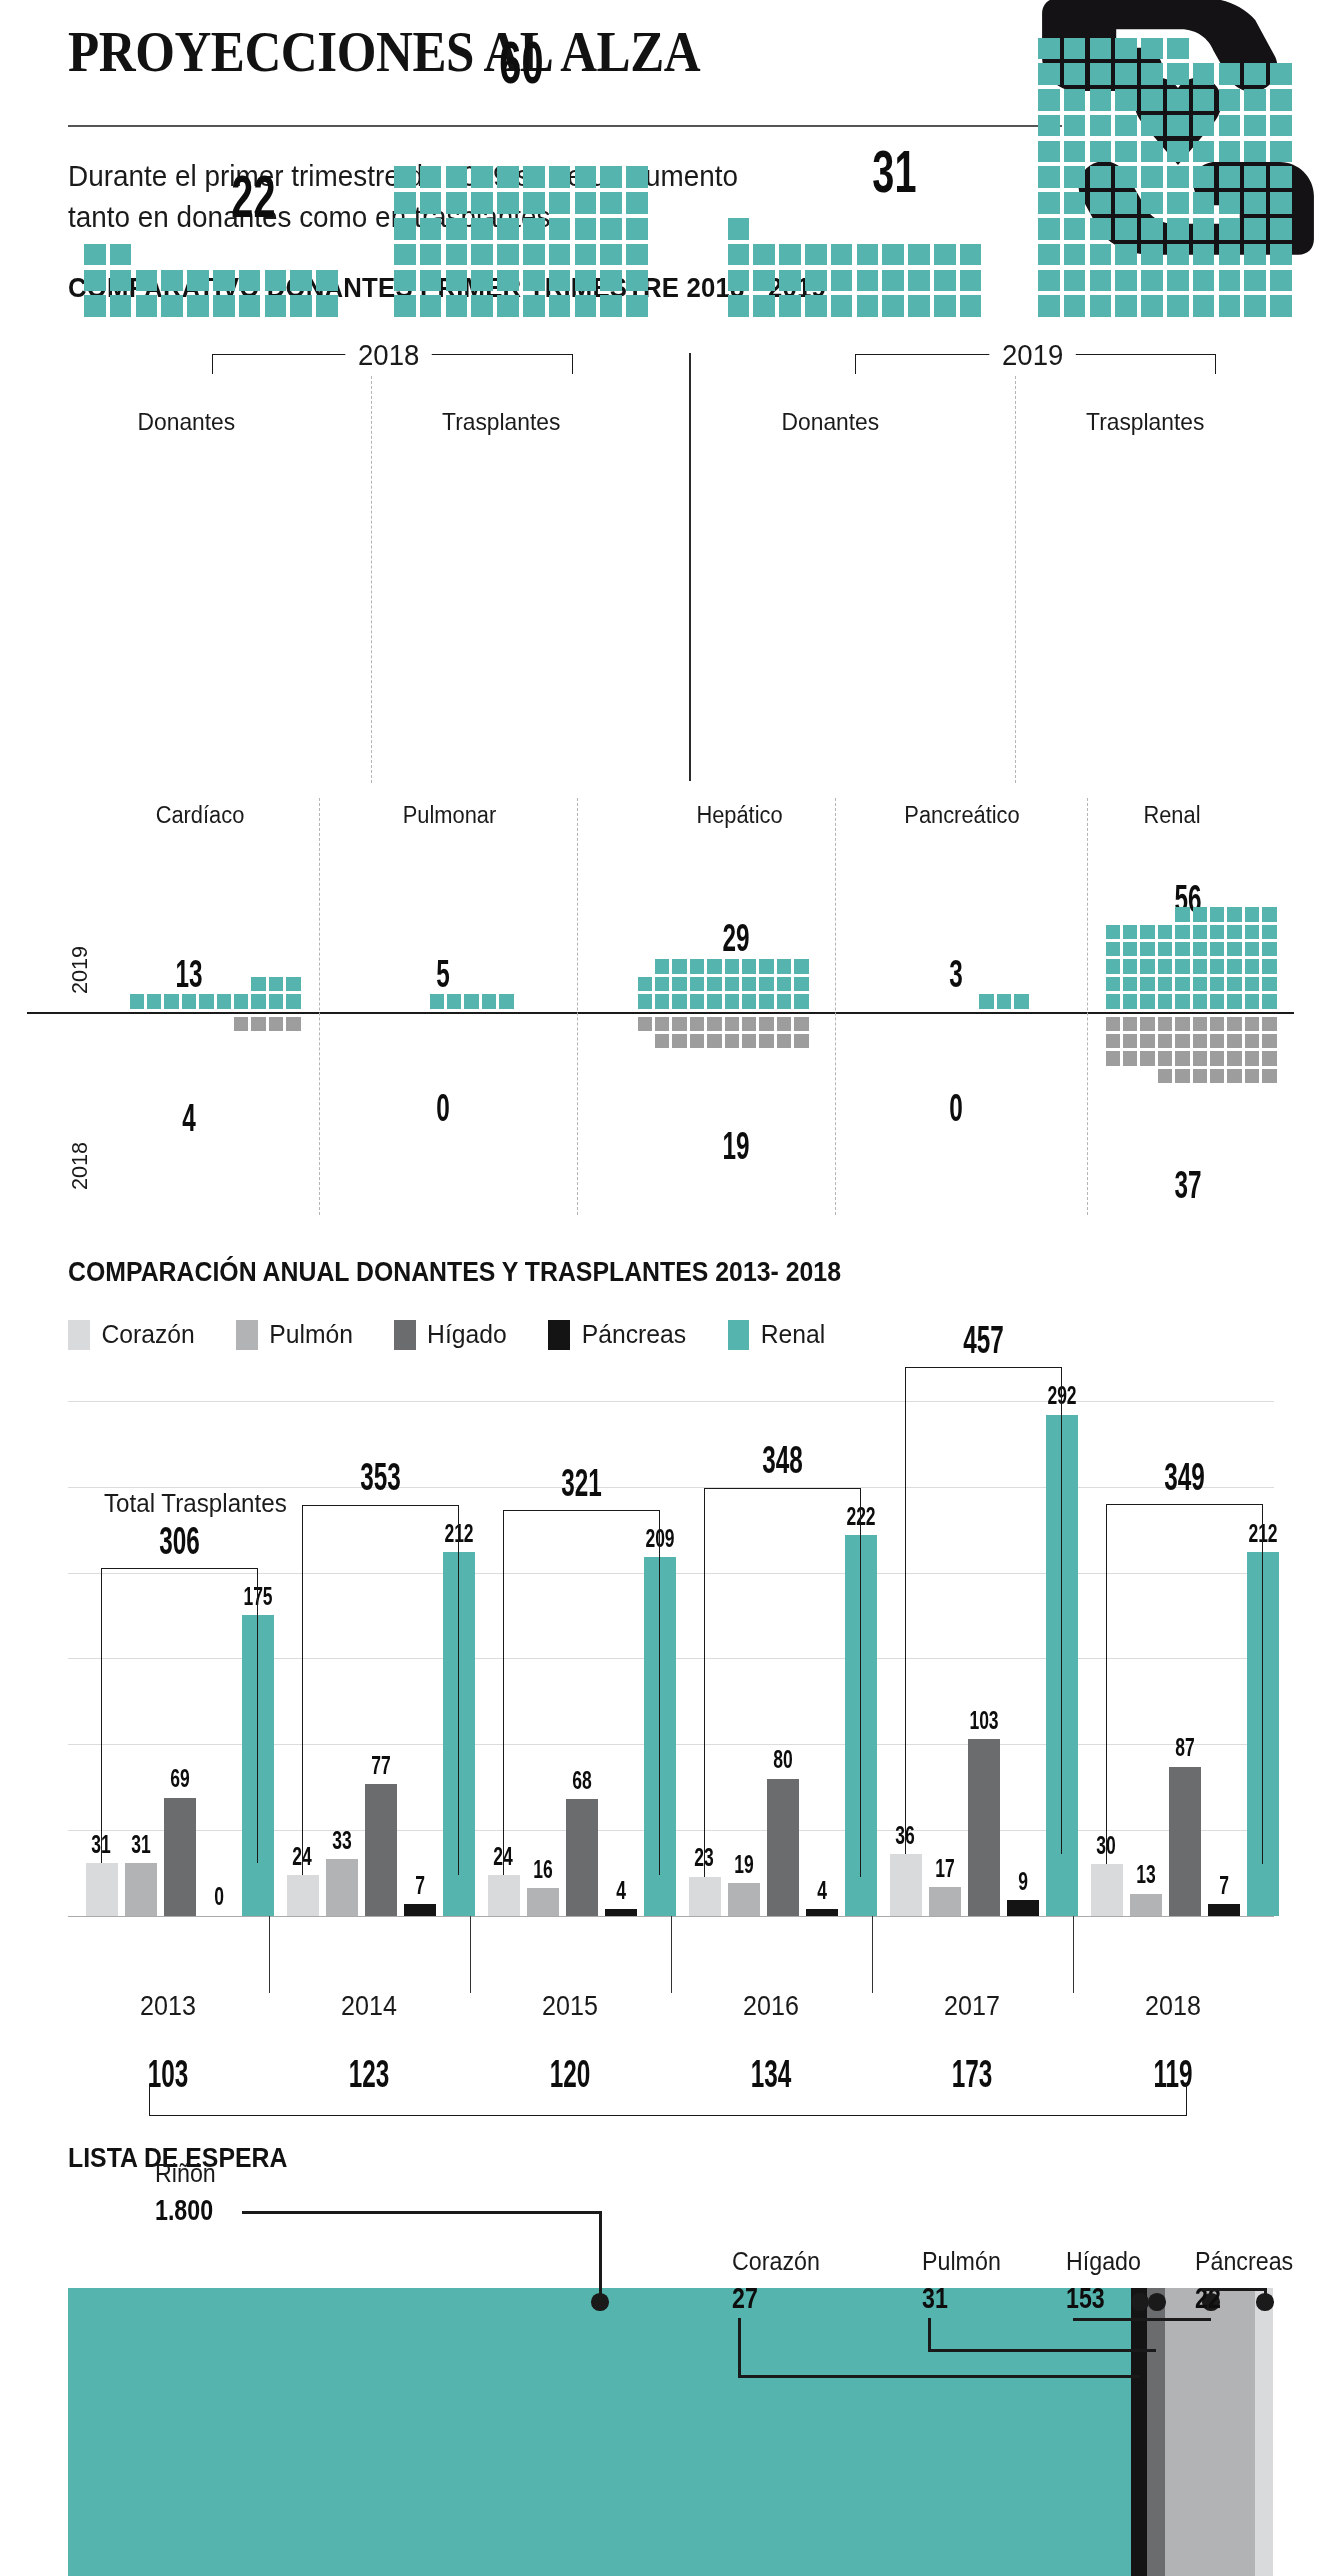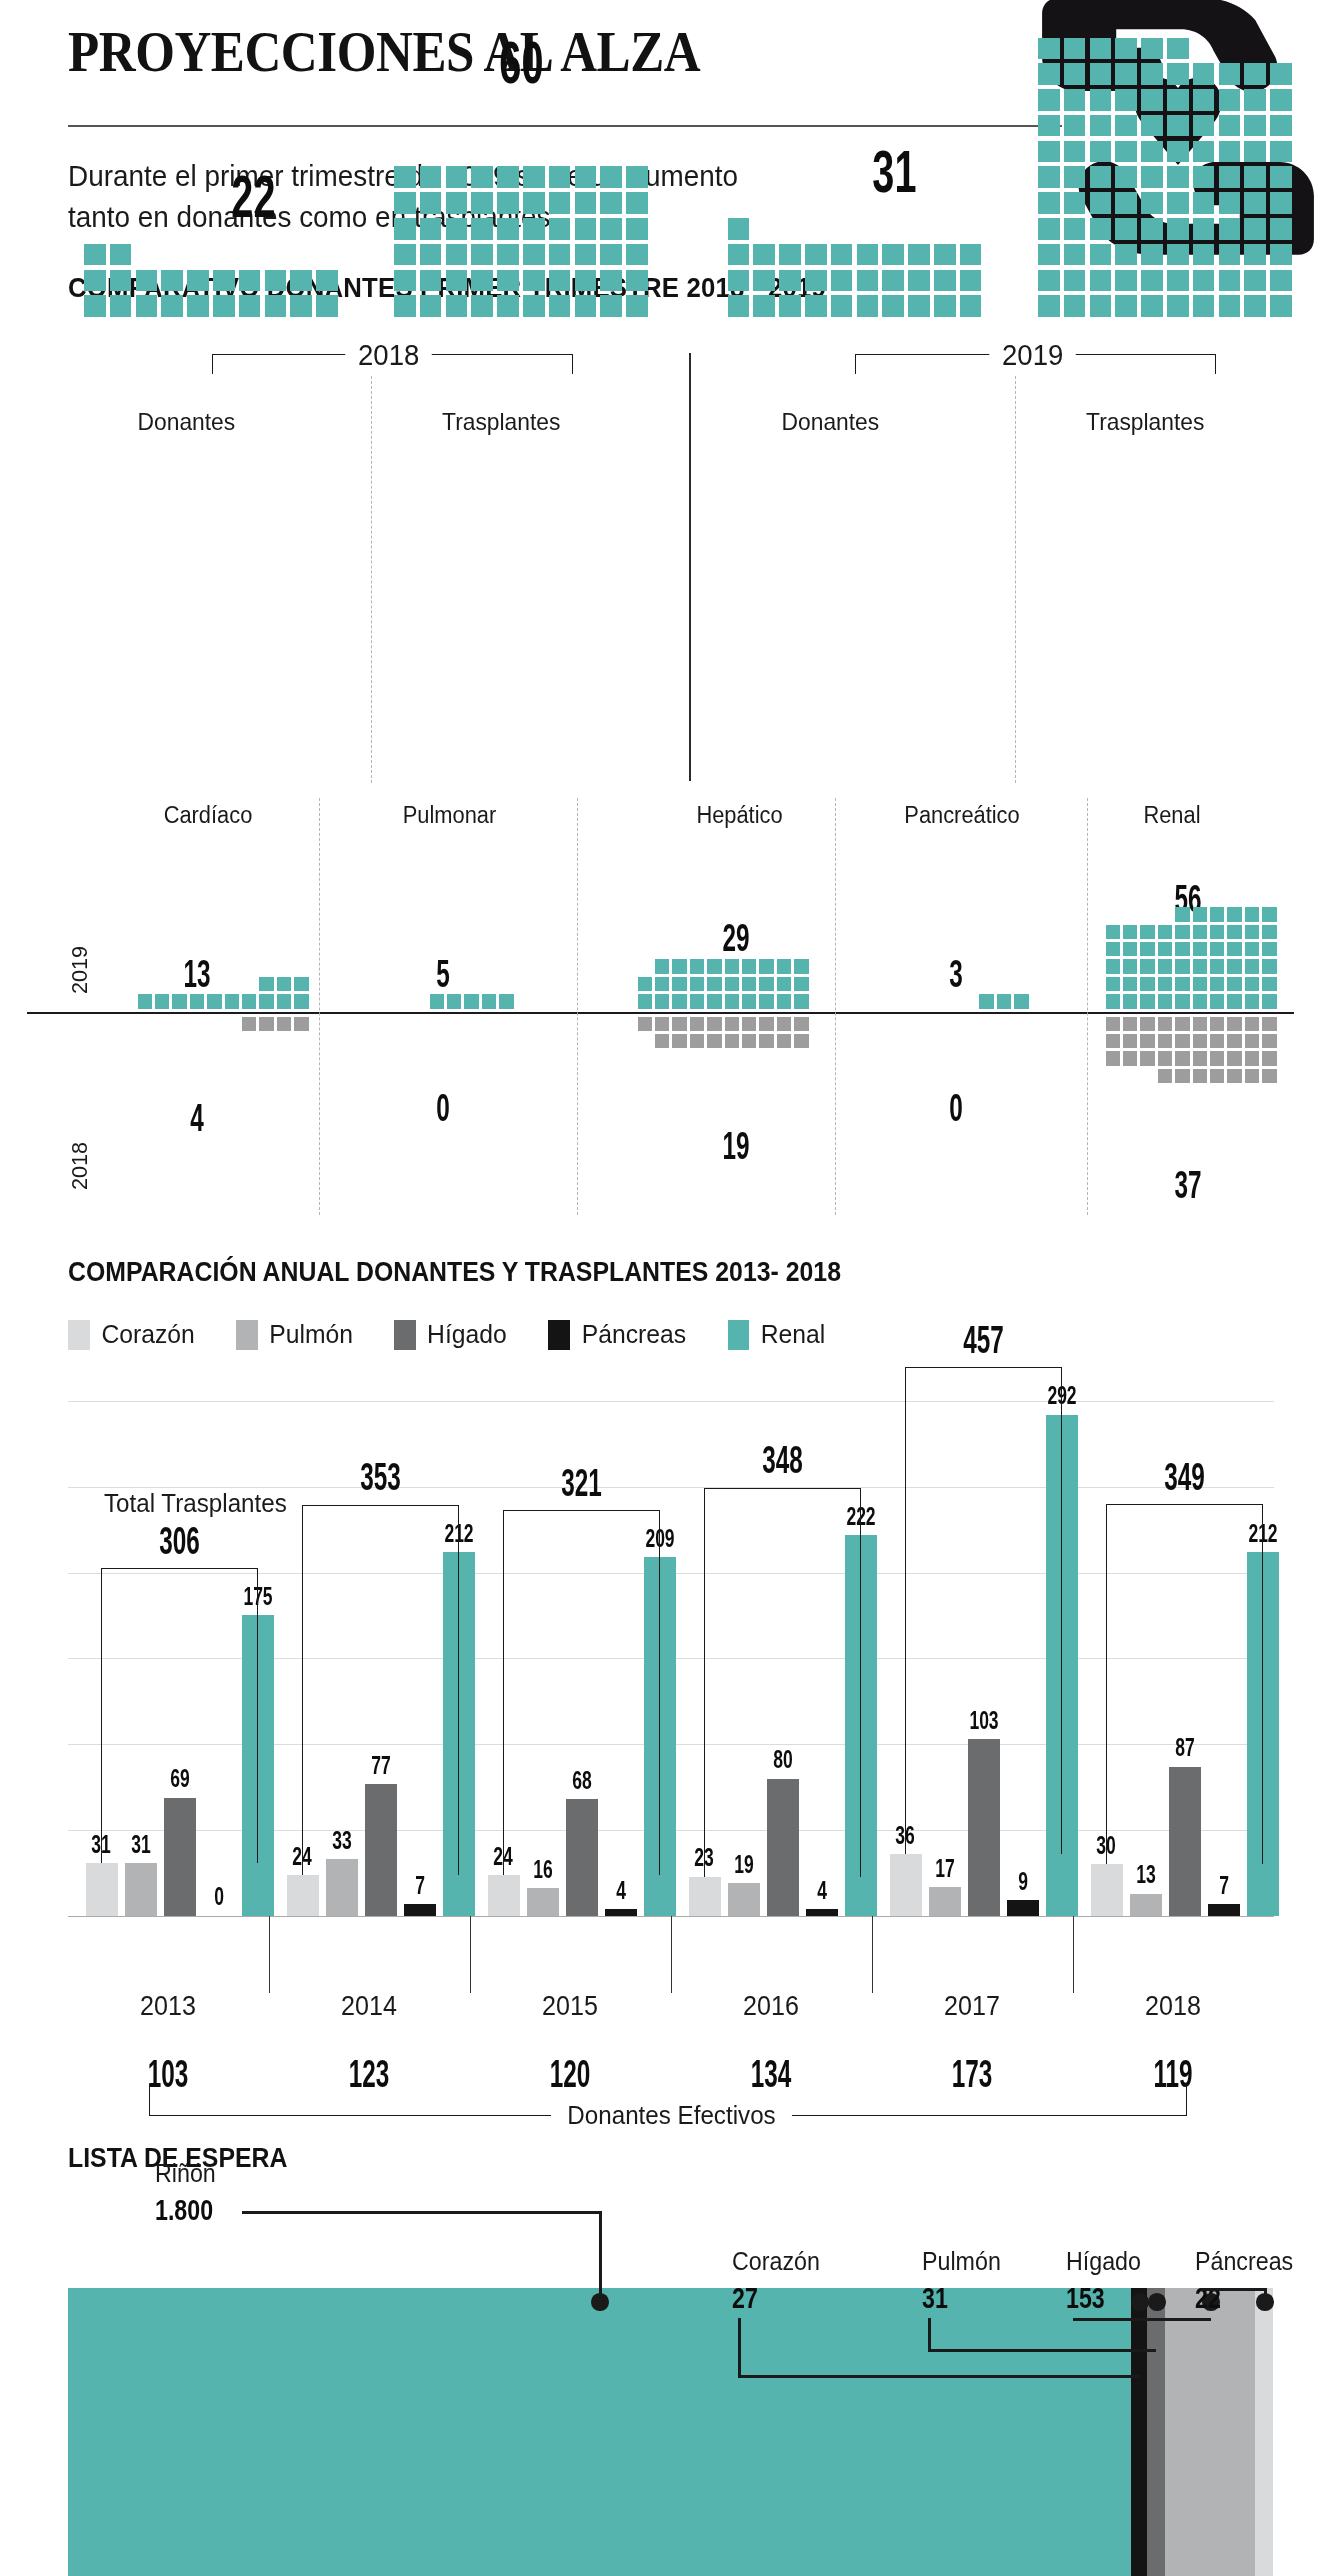--- a/index.html
+++ b/index.html
@@ -495,21 +495,21 @@
   <div class="sec2">
     <div class="baseline"></div>
     <div class="dashv2" style="left:319px;"></div>
     <div class="dashv2" style="left:577px;"></div>
     <div class="dashv2" style="left:835px;"></div>
     <div class="dashv2" style="left:1087px;"></div>
 
     <div class="yr-side" style="left:67px;top:206px;">2019</div>
     <div class="yr-side" style="left:67px;top:402px;">2018</div>
 
-    <div class="organ-col" style="left:88px;width:240px;">
+    <div class="organ-col" style="left:80px;width:240px;">
       <div class="organ-name">Cardíaco</div>
       <div class="num2" style="left:42px;top:165px;width:134px;text-align:center;">13</div>
       <div class="num2" style="left:42px;top:309px;width:134px;text-align:center;">4</div>
       <div class="waffle-up" style="right:18px;">
           <div class="wrow-s">
             <div class="wcell-s teal"></div>
             <div class="wcell-s teal"></div>
             <div class="wcell-s teal"></div>
             <div class="wcell-s teal"></div>
             <div class="wcell-s teal"></div>
@@ -886,21 +886,20 @@
           <div class="barlbl" style="left: 154px; bottom: 368px;">212</div>
           <div class="tot-bracket" style="left: 33px; width: 157px; bottom: 52px; height: 360px;"></div>
           <div class="tot-num" style="left: 29px; bottom: 417px;">349</div>
           <div class="tick-sep" style="left: 0px;"></div>
           <div class="yr-lbl" style="left: 33px;">2018</div>
           <div class="don-num" style="left: 33px;">119</div>
         </div>
         <div class="tt-label" style="left: 36px; bottom: 398px;">Total Trasplantes</div>
       </div>
     <div class="de-bracket"></div>
-    <div class="de-label"><span>Donantes Efectivos</span></div>
   </div>
 
   <div class="sec4">
     <div class="sec4-title">LISTA DE ESPERA</div>
     <div id="le-host">
         <div class="le-bar">
           <div class="le-seg" style="width: 1063px; background: rgb(85, 181, 174);"></div>
           <div class="le-seg" style="width: 16px; background: rgb(20, 20, 20);"></div>
           <div class="le-seg" style="width: 18.3px; background: rgb(107, 108, 110);"></div>
           <div class="le-seg" style="width: 90px; background: rgb(178, 179, 180);"></div>

